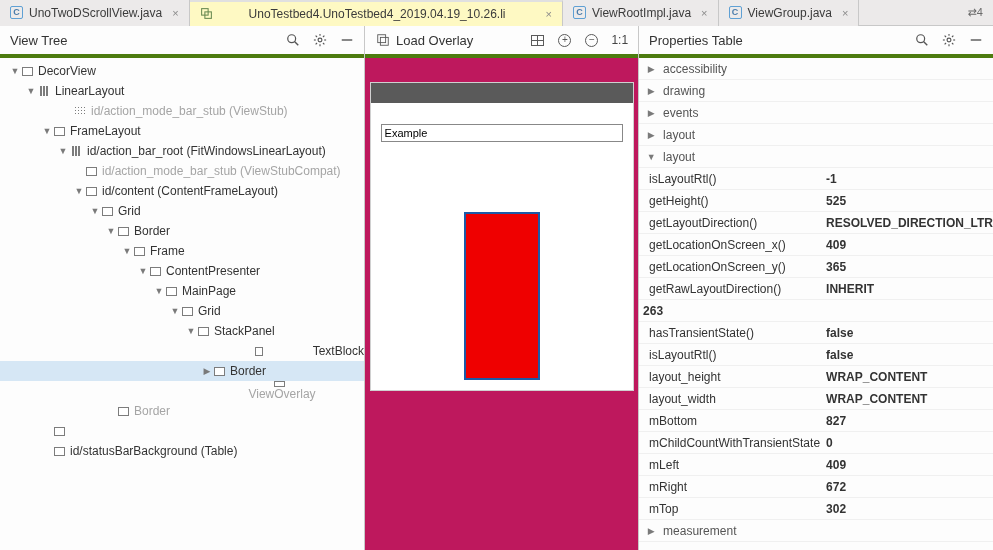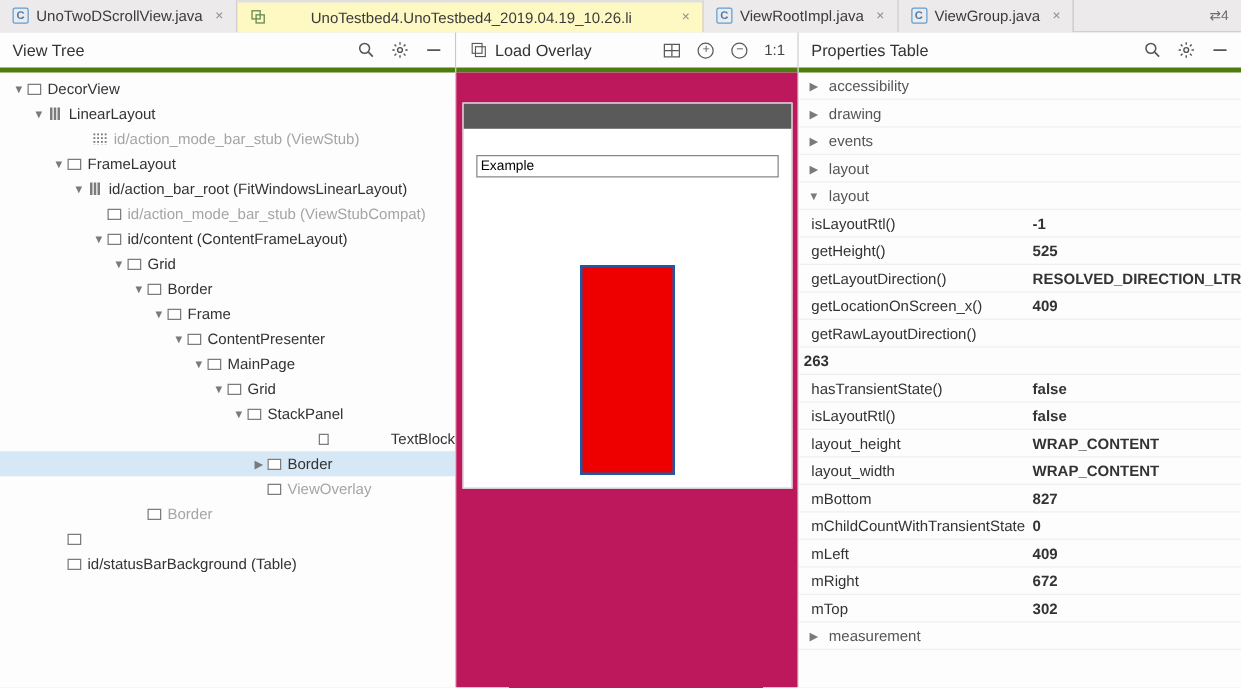--- a/index.html
+++ b/index.html
@@ -226,21 +226,21 @@
         <div class="trow" style="padding-left: 200px; gap: 45px;">
           <span class="twist"></span>
           <span class="nicon rect"></span>
           <span>TextBlock</span>
         </div>
         <div class="trow sel" style="padding-left: 200px;">
           <span class="twist">▶</span>
           <span class="nicon rect"></span>
           <span>Border</span>
         </div>
-        <div class="trow dim" style="padding-left: 200px;">
+        <div class="trow dim" style="padding-left: 200px; flex-direction: column;">
           <span class="twist"></span>
           <span class="nicon rect"></span>
           <span>ViewOverlay</span>
         </div>
         <div class="trow dim" style="padding-left: 104px;">
           <span class="twist"></span>
           <span class="nicon rect"></span>
           <span>Border</span>
         </div>
         <div class="trow" style="padding-left: 40px;">
@@ -351,21 +351,26 @@
         </div>
         <div class="prow kv">
           <span class="k">getLayoutDirection()</span>
           <span class="v">RESOLVED_DIRECTION_LTR</span>
         </div>
         <div class="prow kv">
           <span class="k">getLocationOnScreen_x()</span>
           <span class="v">409</span>
         </div>
         <div class="prow kv">
+          <span class="k">getLocationOnScreen_y()</span>
+          <span class="v">365</span>
+        </div>
+        <div class="prow kv">
           <span class="k">getRawLayoutDirection()</span>
+          <span class="v">INHERIT</span>
         </div>
         <div class="prow kv">
           <span class="v">263</span>
         </div>
         <div class="prow kv">
           <span class="k">hasTransientState()</span>
           <span class="v">false</span>
         </div>
         <div class="prow kv">
           <span class="k">isLayoutRtl()</span>

